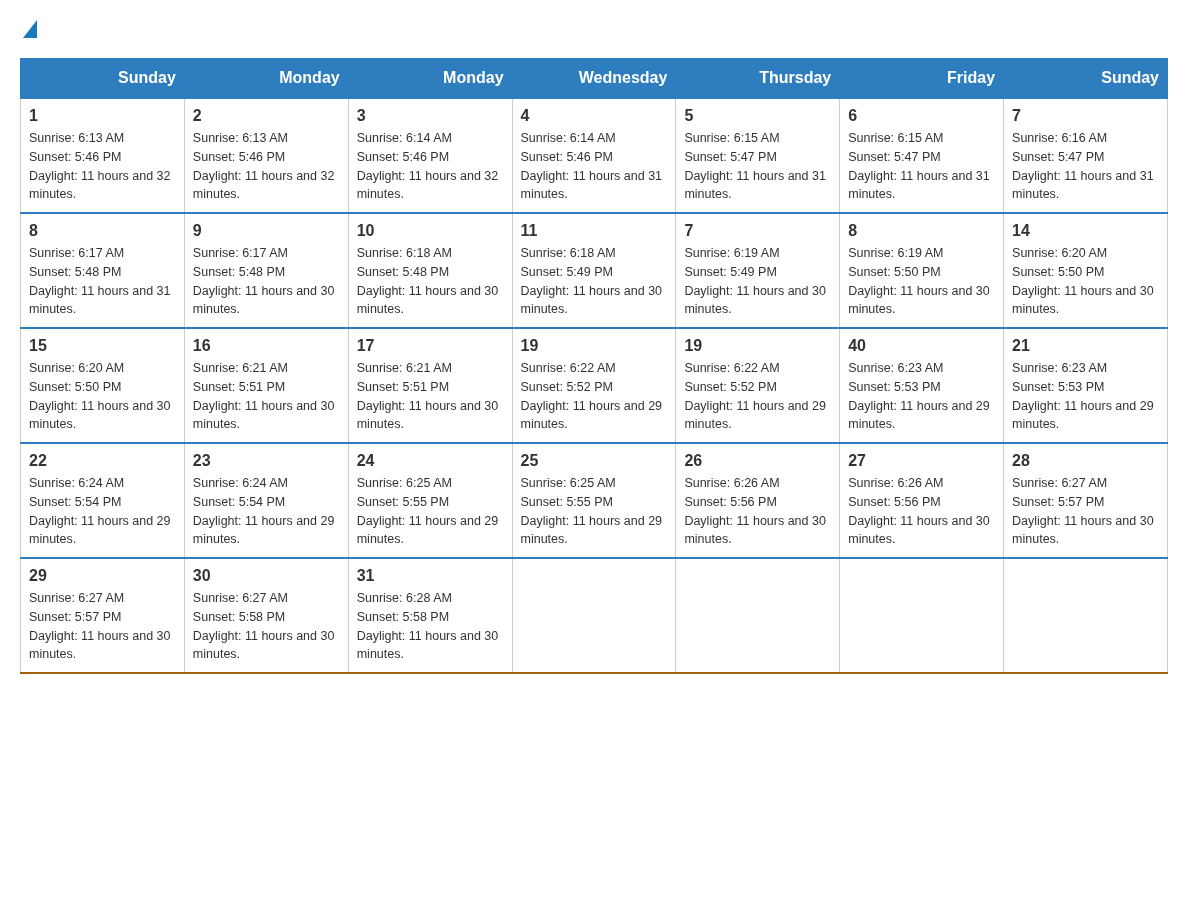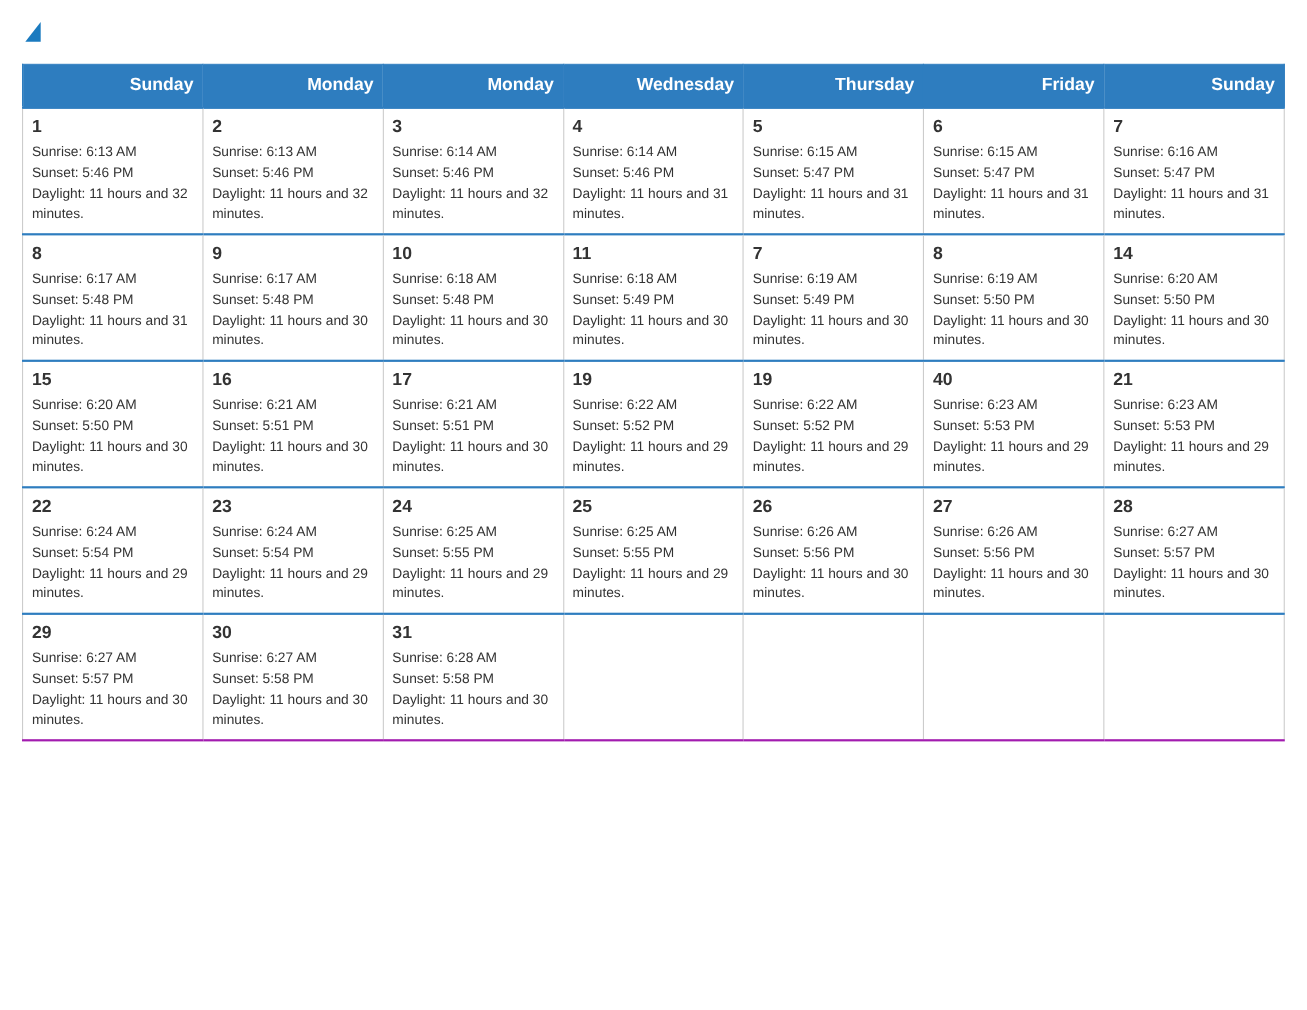--- a/index.html
+++ b/index.html
@@ -80,21 +80,21 @@
     }
     .day-info {
       font-size: 12.5px;
       line-height: 1.5;
       color: #333;
     }
     tbody tr td.empty {
       background: #fff;
     }
     tbody tr:last-child td {
-      border-bottom: 2px solid #a21caf;
+      border-bottom: 2px solid #a16207;
     }
   </style>
 </head>
 <body>
 
 <div class="header">
   <div class="logo-wrapper">
     <div class="logo-top-row">
       <span style="font-size:28px;font-weight:bold;color:#333;"></span>
       <span class="logo-triangle"></span>

